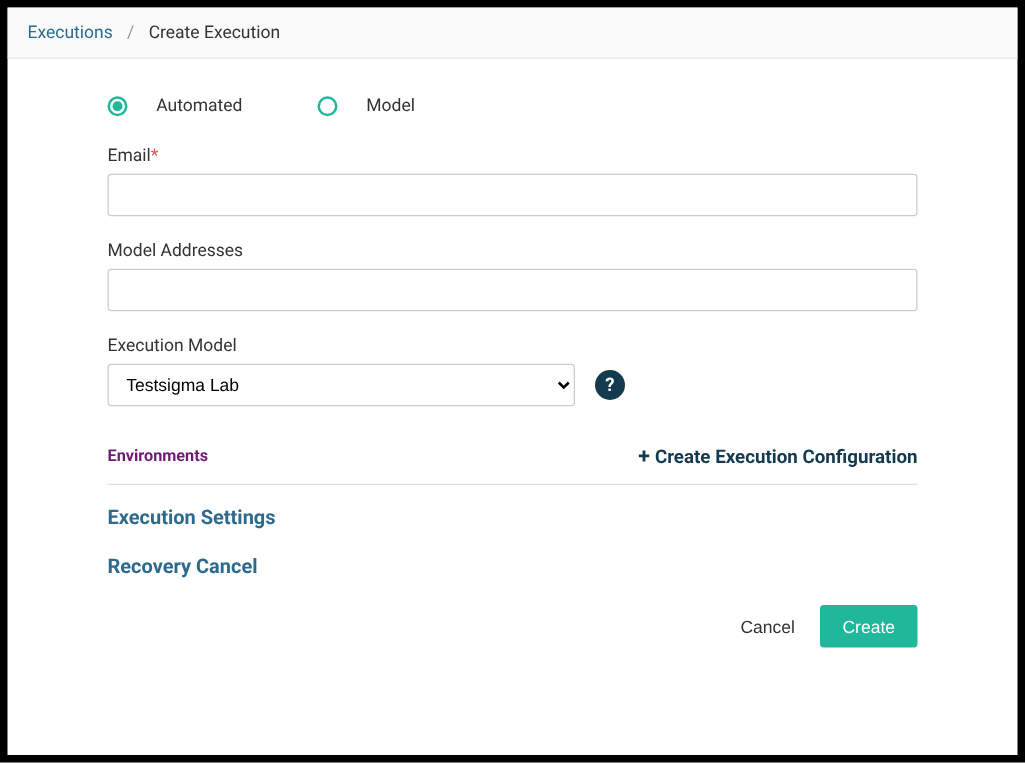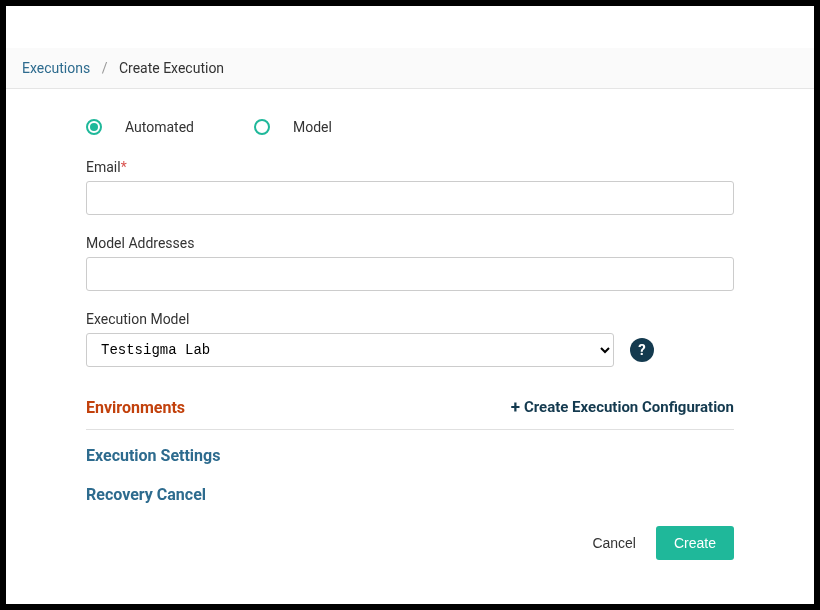--- a/index.html
+++ b/index.html
@@ -19,21 +19,20 @@
       width: 100%;
       height: 100%;
       overflow: hidden;
     }
     .breadcrumb {
       padding: 12px 16px;
       border-bottom: 1px solid #e5e5e5;
       font-size: 14px;
       color: #333;
       background: #fafafa;
-      margin-top: 42px;
     }
     .breadcrumb a {
       color: #2d6b8e;
       text-decoration: none;
     }
     .breadcrumb .sep {
       color: #999;
       margin: 0 8px;
     }
     .content {
@@ -99,26 +98,26 @@
       font-family: inherit;
       height: 56px;
       resize: both;
     }
     .select-row {
       display: flex;
       align-items: center;
       gap: 16px;
     }
     .form-select {
-      width: 528px;
+      width: 374px;
       padding: 7px 10px;
       border: 1px solid #ccc;
       border-radius: 3px;
       font-size: 14px;
-      font-family: Liberation Mono, monospace;
+      font-family: Liberation Sans, sans-serif;
       background: #fff;
     }
     .help-icon {
       width: 24px;
       height: 24px;
       border-radius: 50%;
       background: #143a4f;
       color: #fff;
       display: flex;
       align-items: center;
@@ -129,23 +128,23 @@
     }
     .section-header {
       display: flex;
       justify-content: space-between;
       align-items: center;
       border-bottom: 1px solid #e0e0e0;
       padding: 10px 0 12px 0;
       margin-top: 10px;
     }
     .section-title {
-      font-size: 16px;
-      font-weight: bold;
-      color: #c2410c;
+      font-size: 13px;
+      font-weight: bold;
+      color: #701a75;
     }
     .create-config {
       color: #143a4f;
       font-size: 15px;
       font-weight: bold;
       cursor: pointer;
       display: flex;
       align-items: center;
       gap: 4px;
     }

